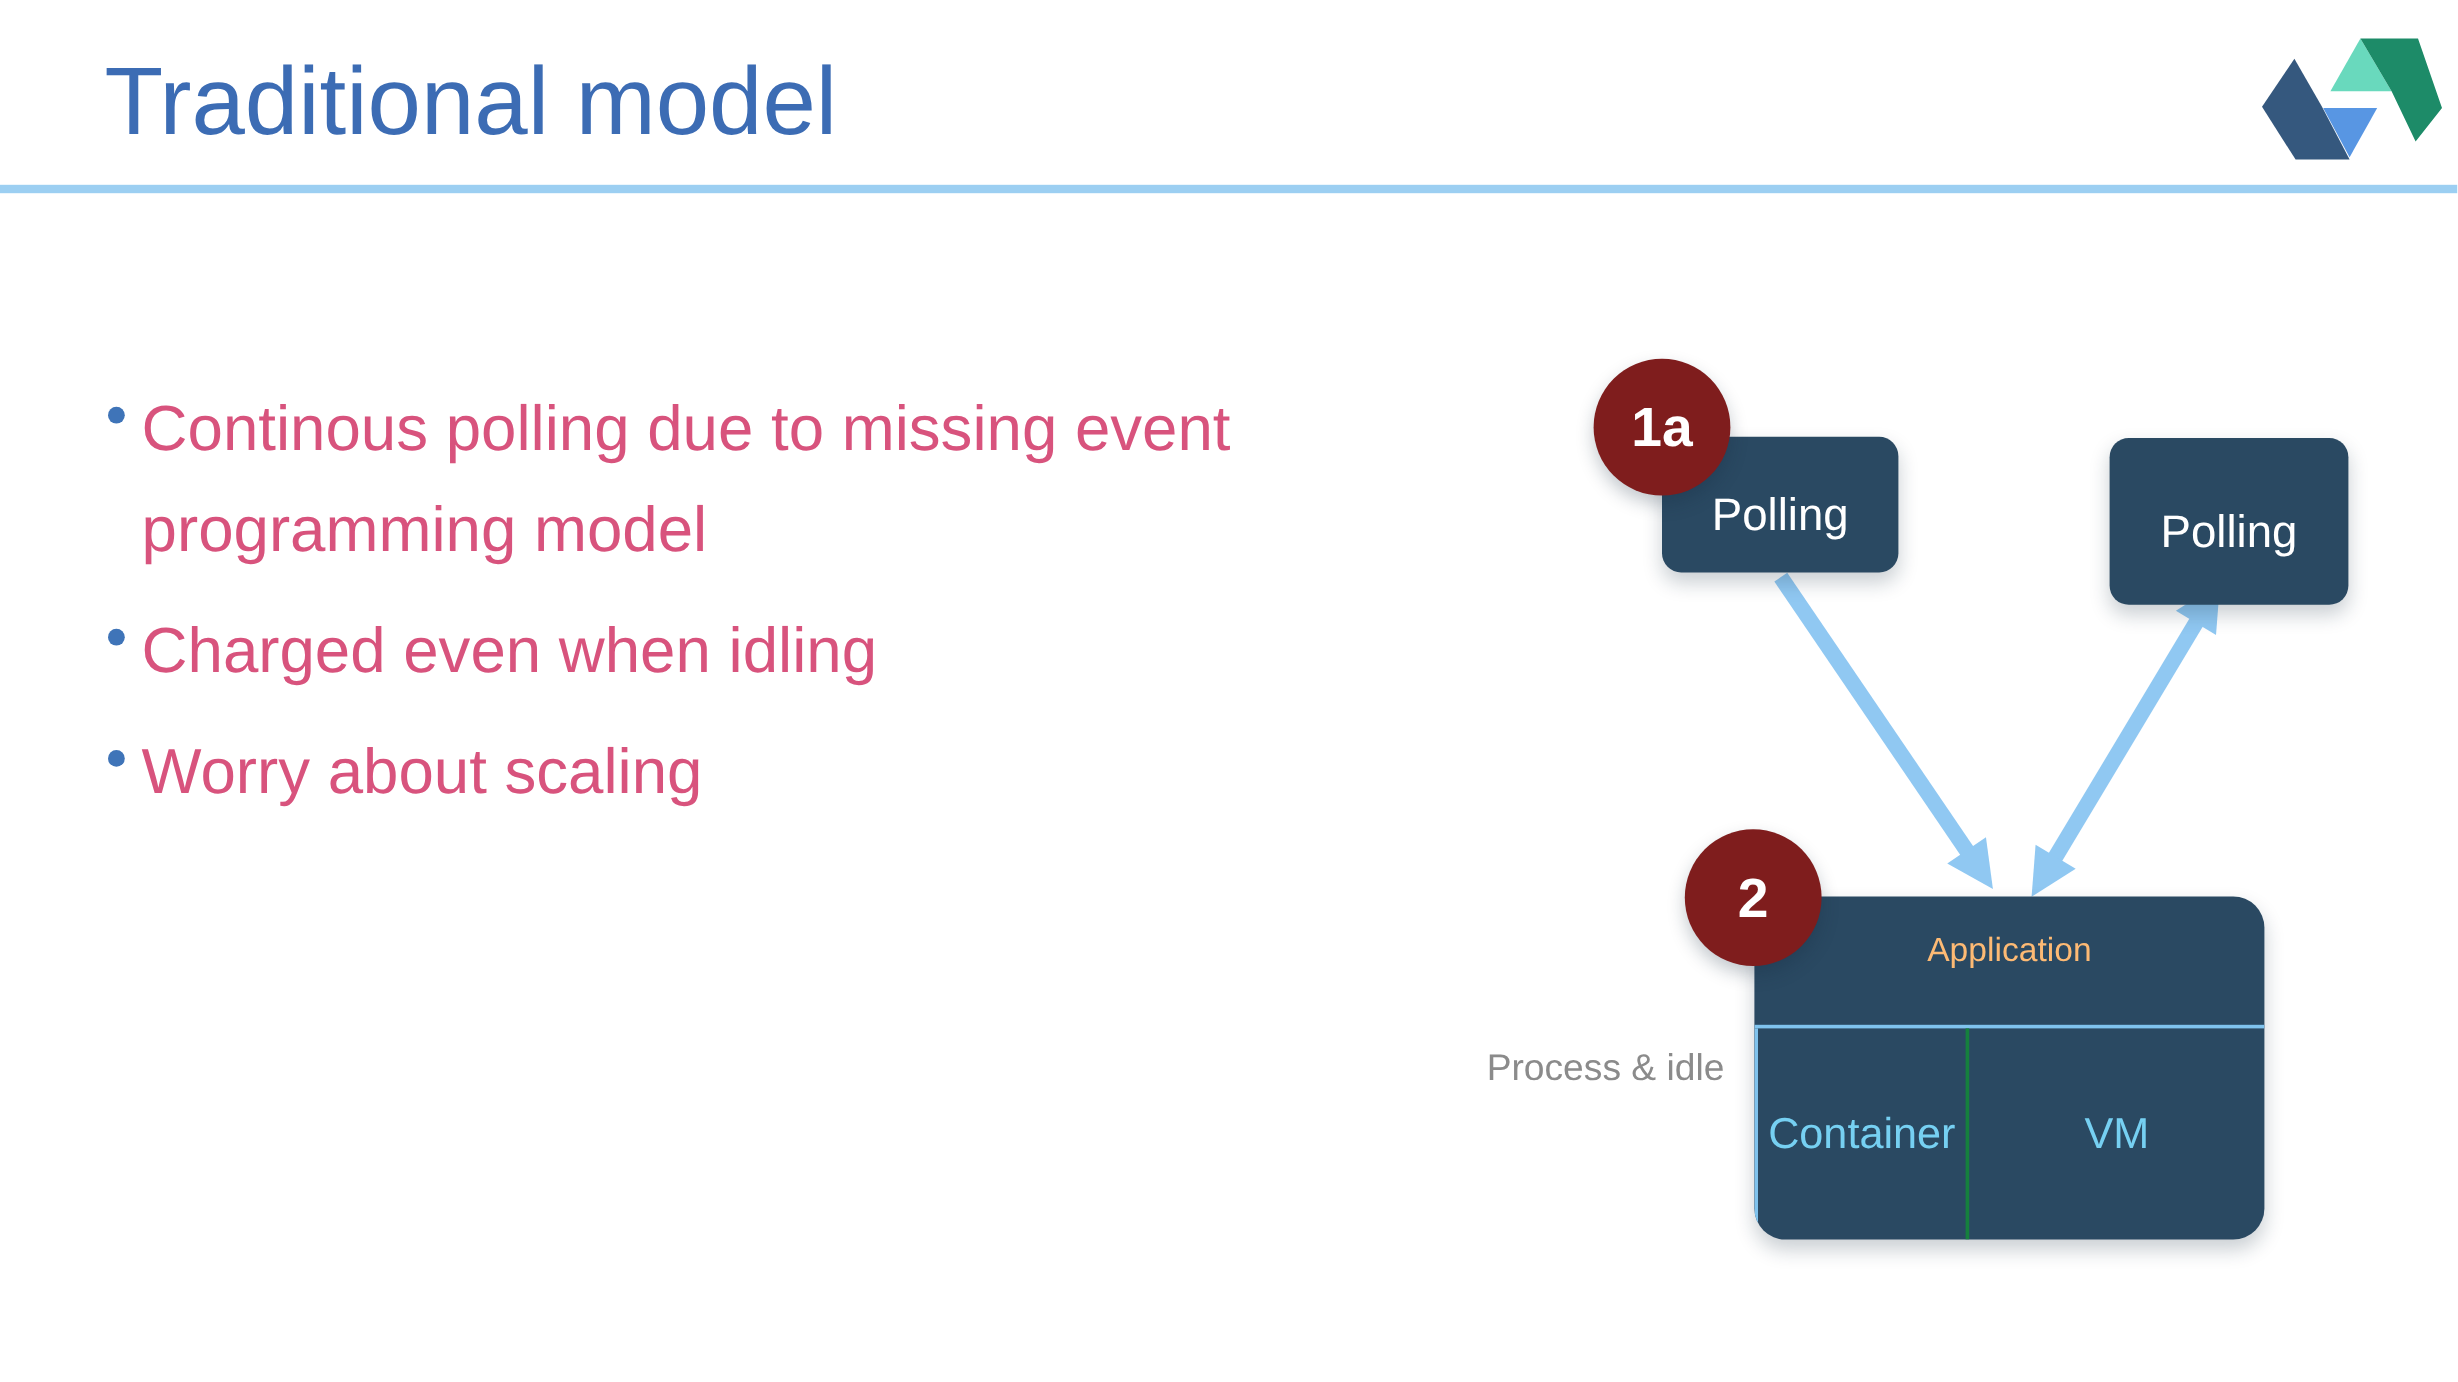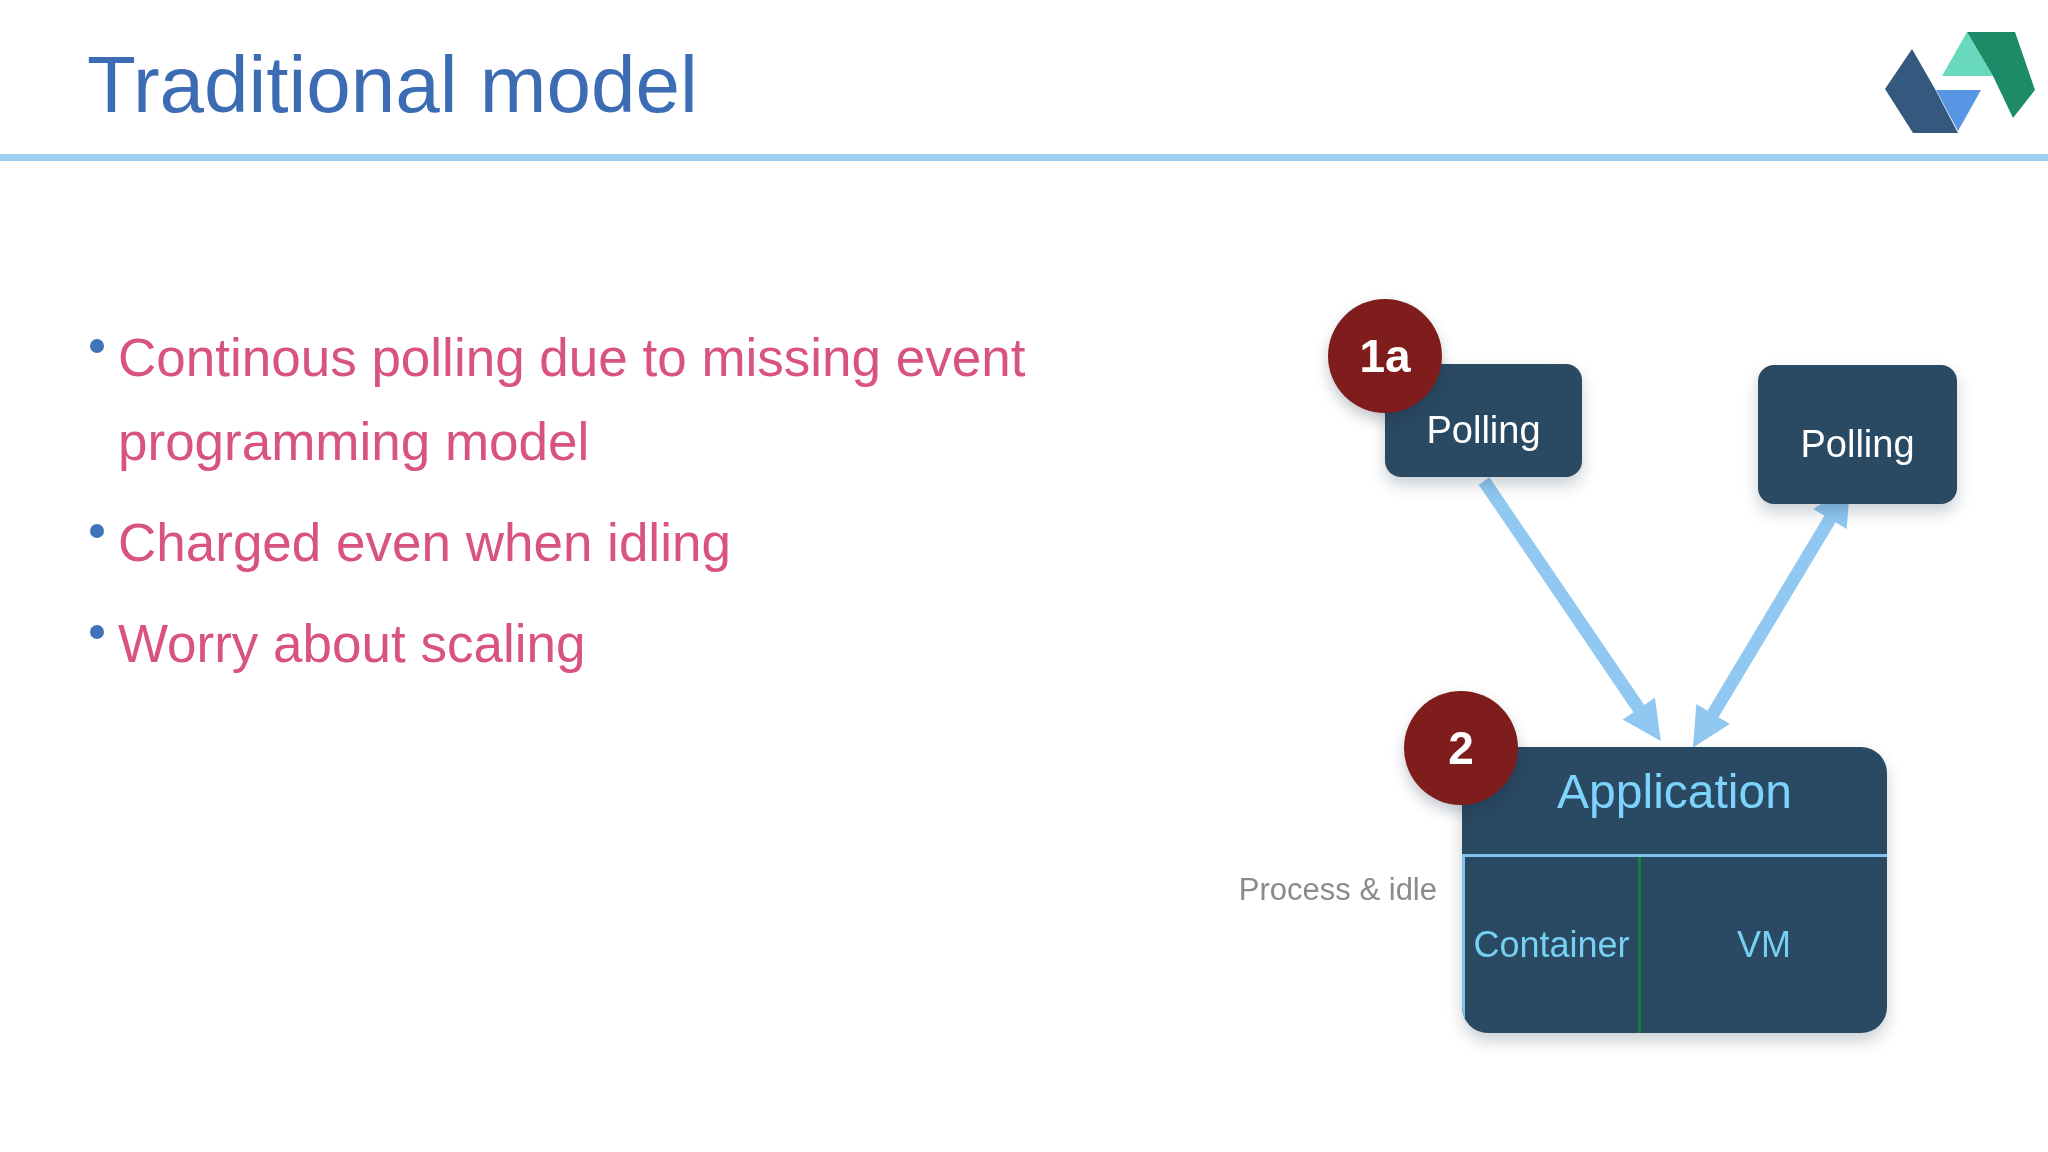--- a/index.html
+++ b/index.html
@@ -35,21 +35,21 @@
   }
   .node-request{left:1385px;top:364px;width:197px;height:113px;border-radius:16px;padding-top:20px;box-sizing:border-box;}
   .node-polling{left:1758px;top:365px;width:199px;height:139px;border-radius:16px;padding-top:20px;box-sizing:border-box;}
   .node-app{
     left:1462px;top:747px;width:425px;height:286px;border-radius:26px;
     flex-direction:column;align-items:stretch;justify-content:flex-start;padding:0;overflow:hidden;
   }
   .app-header{
     height:110px;border-bottom:3px solid #7FC3EE;
     display:flex;align-items:center;justify-content:center;padding-bottom:18px;box-sizing:border-box;
-    font-size:48px;color:#7dd3fc;
+    font-size:28px;color:#fdba74;
   }
   .app-row{display:flex;flex:1;}
   .app-cell{
     display:flex;align-items:center;justify-content:center;
     font-size:36px;color:#76D0F2;
   }
   .cell-cf{width:120px;}
   .cell-container{width:173px;border-left:3px solid #7FC3EE;}
   .cell-vm{flex:1;border-left:3px solid #15803d;}
   .badge{

